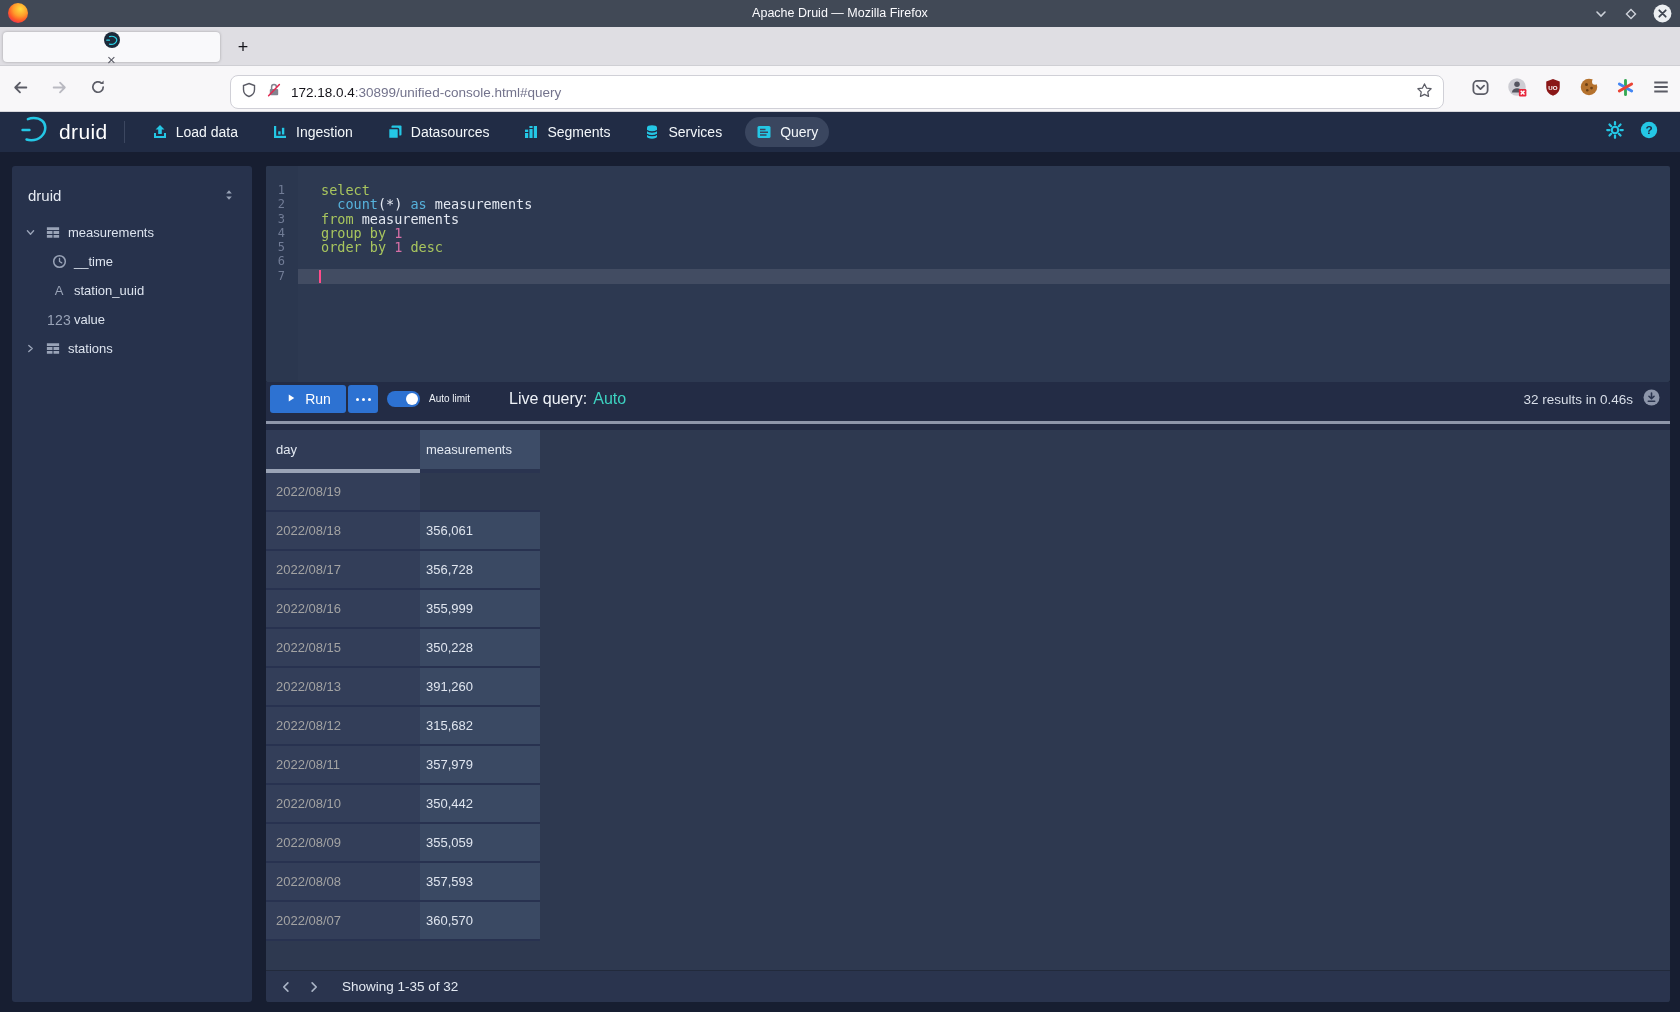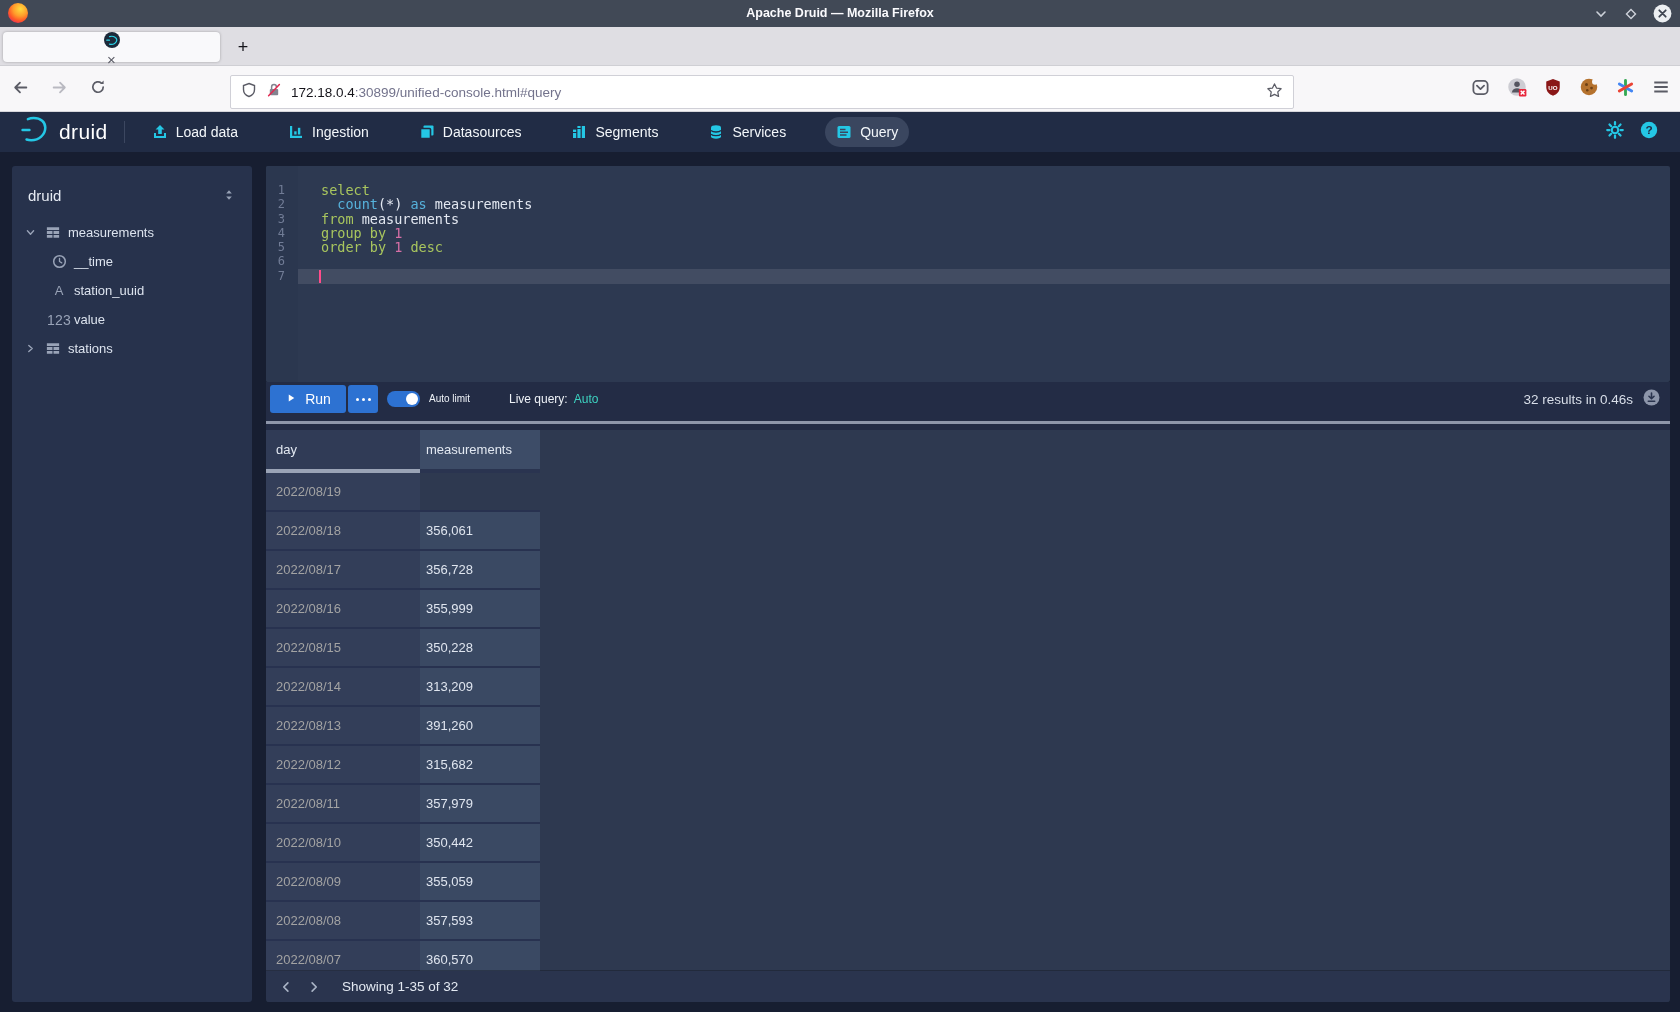--- a/index.html
+++ b/index.html
@@ -4,36 +4,36 @@
 <style>
   * { box-sizing: border-box; margin: 0; padding: 0; }
   html,body { width:1680px; height:1012px; overflow:hidden; }
   body { position:relative; background:#171e31; font-family:"Liberation Sans",sans-serif; }
 
   
   .titlebar { position:absolute; left:0; top:0; width:1680px; height:27px; background:#414956; }
   .ff-logo { position:absolute; left:8px; top:3px; width:20px; height:20px; border-radius:50%;
     background: radial-gradient(circle at 62% 30%, #ffdc3e 0%, #ff9d2b 38%, #ff5a27 62%, #e0216a 88%, #9059ff 100%); }
   .win-title { position:absolute; left:0; right:0; top:0; height:27px; line-height:27px; text-align:center;
-    color:#fbfbfe; font-size:12.5px;font-weight:bold; }
+    color:#fbfbfe; font-size:12.5px; }
   .win-controls { position:absolute; right:8px; top:3px; display:flex; gap:14px; align-items:center; height:21px; }
   .win-controls span { display:inline-flex; }
 
   .tabstrip { position:absolute; left:0; top:27px; width:1680px; height:39px; background:#dfdee3; border-bottom:1px solid #cfcfd4; }
   .tab { position:absolute; left:3px; top:5px; width:217px; height:30px; background:#f9f9fb; border-radius:4px;
     box-shadow:0 0 3px rgba(0,0,0,.28); display:flex; align-items:center; padding:0 9px;flex-direction:column; }
   .tab-label { flex:1; margin-left:8px; font-size:12.5px; color:#15141a; white-space:nowrap; overflow:hidden; }
   .tab-close { color:#5b5c66; font-size:15px; line-height:15px; padding:0 2px; }
   .newtab { position:absolute; left:230px; top:8px; width:26px; height:25px; text-align:center; line-height:24px;
     font-size:18px; font-weight:300; color:#15141a; border-radius:4px; }
 
   .toolbar { position:absolute; left:0; top:66px; width:1680px; height:46px; background:#f8f7f9; border-bottom:1px solid #d6d6db; }
   .nav-btns { position:absolute; left:12px; top:10px; display:flex; gap:22px; align-items:center; height:26px; }
-  .urlbar { position:absolute; left:230px; top:9px; width:1064px; height:28px; background:#ffffff;
-    border:1px solid #d0d0d7; border-radius:2px; display:flex; align-items:center; padding:16px 10px; gap:9px; }
+  .urlbar { position:absolute; left:230px; top:9px; width:1214px; height:28px; background:#ffffff;
+    border:1px solid #d0d0d7; border-radius:8px; display:flex; align-items:center; padding:16px 10px; gap:9px; }
   .url-text { flex:1; font-size:13.5px; white-space:nowrap; overflow:hidden; }
   .url-host { color:#15141a; }
   .url-rest { color:#73738c; }
   .ext-icons { position:absolute; right:10px; top:10px; display:flex; gap:17px; align-items:center; height:26px; }
 
   
   .dnavbar { position:absolute; left:0; top:112px; width:1680px; height:40px; background:#212c45;
     display:flex; align-items:center; padding:0 18px; }
   .brand { display:flex; align-items:center; }
   .brand-text { color:#ffffff; font-size:21px; letter-spacing:.4px; margin-left:9px; }
@@ -75,21 +75,21 @@
   
   .belt { position:absolute; left:266px; top:382px; width:1404px; height:48px; background:#232c45; }
   .run-btn { position:absolute; left:4px; top:3px; width:76px; height:28px; background:#2d72d2; border-radius:3px;
     display:flex; align-items:center; justify-content:center; gap:8px; color:#fff; font-size:14px; }
   .more-btn { position:absolute; left:82px; top:3px; width:30px; height:28px; background:#2d72d2; border-radius:3px;
     display:flex; align-items:center; justify-content:center; gap:3px; }
   .more-btn i { width:3px; height:3px; border-radius:50%; background:#fff; }
   .toggle { position:absolute; left:121px; top:9px; width:33px; height:16px; background:#2d72d2; border-radius:8px; }
   .toggle .knob { position:absolute; right:2px; top:2px; width:12px; height:12px; border-radius:50%; background:#fff; }
   .auto-limit { position:absolute; left:163px; top:3px; height:28px; line-height:28px; color:#eef2f7; font-size:10px; }
-  .live-query { position:absolute; left:243px; top:3px; height:28px; line-height:28px; color:#eef2f7; font-size:12px; }
+  .live-query { position:absolute; left:243px; top:3px; height:28px; line-height:28px; color:#eef2f7; font-size:16px; }
   .live-query .lq-val { color:#3dd3c1; margin-left:6px; }
   .belt-right { position:absolute; right:10px; top:3px; height:28px; display:flex; align-items:center; gap:10px; }
   .summary { color:#d9dfe9; font-size:13.5px; }
   .splitter { position:absolute; left:0; top:39px; width:1404px; height:3px; background:#8e96aa; }
 
   
   .results { position:absolute; left:266px; top:430px; width:1404px; height:572px; background:#2e3950;
     border-radius:0 0 3px 3px; overflow:hidden; }
   .hdr-day { position:absolute; left:0; top:0; width:154px; height:39px; background:#303b56; color:#e2e8f1;
     font-size:13px; line-height:39px; padding-left:10px; }
@@ -214,21 +214,21 @@
 
 <div class="dnavbar">
   <div class="brand">
     <span><svg width="32" height="32" viewBox="0 0 34 34" fill="none" stroke="#24c7e5" stroke-linecap="round">
           <path d="M10.5 5.4c1.8-.7 4-1.1 6.2-1.1 7.4 0 12.3 4.1 12.3 10.1 0 7.8-6.7 13.4-14.9 13.4-1.9 0-3.6-.25-5-.75" stroke-width="2.7"></path>
           <path d="M4.8 17h7.4" stroke-width="2.5"></path>
         </svg></span>
     <span class="brand-text">druid</span>
   </div>
   <div class="nav-divider"></div>
-  <div id="nav-items" style="display:flex;align-items:center;gap:28px;">
+  <div id="nav-items" style="display:flex;align-items:center;gap:12px;">
       <div class="nav-item">
         <span class="nav-ic">
           <svg width="16" height="16" viewBox="0 0 16 16" fill="#24c7e5">
             <path d="M8 1l4.5 4.5H9.8V10H6.2V5.5H3.5z"></path>
             <path d="M2 9v5h12V9h-2v3H4V9z"></path>
           </svg>
         </span>
         <span>Load data</span>
       </div>
       <div class="nav-item">
@@ -434,25 +434,20 @@
         <div class="cd">2022/08/16</div>
         <div class="cm"><span class="num">355,999</span></div>
         <div class="sep"></div>
       </div>
       <div class="row">
         <div class="cd">2022/08/15</div>
         <div class="cm"><span class="num">350,228</span></div>
         <div class="sep"></div>
       </div>
       <div class="row">
-        <div class="cd">2022/08/14</div>
-        <div class="cm"><span class="num">313,209</span></div>
-        <div class="sep"></div>
-      </div>
-      <div class="row">
         <div class="cd">2022/08/13</div>
         <div class="cm"><span class="num">391,260</span></div>
         <div class="sep"></div>
       </div>
       <div class="row">
         <div class="cd">2022/08/12</div>
         <div class="cm"><span class="num">315,682</span></div>
         <div class="sep"></div>
       </div>
       <div class="row">

